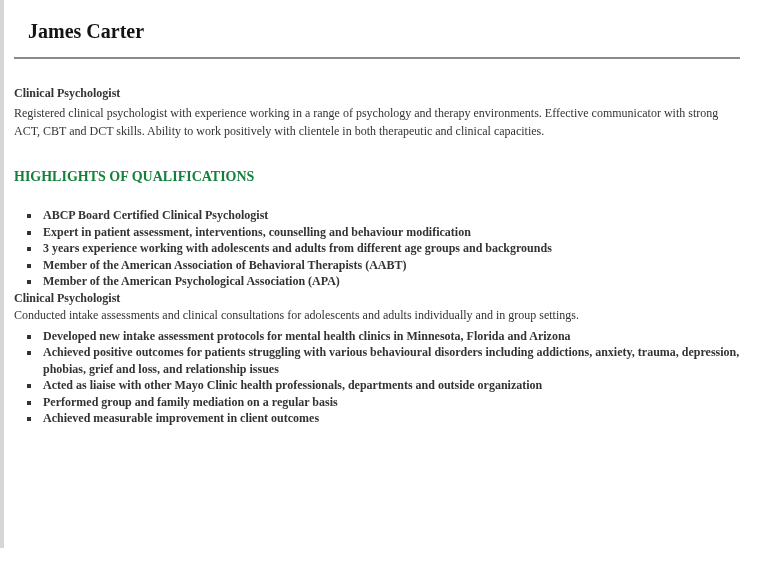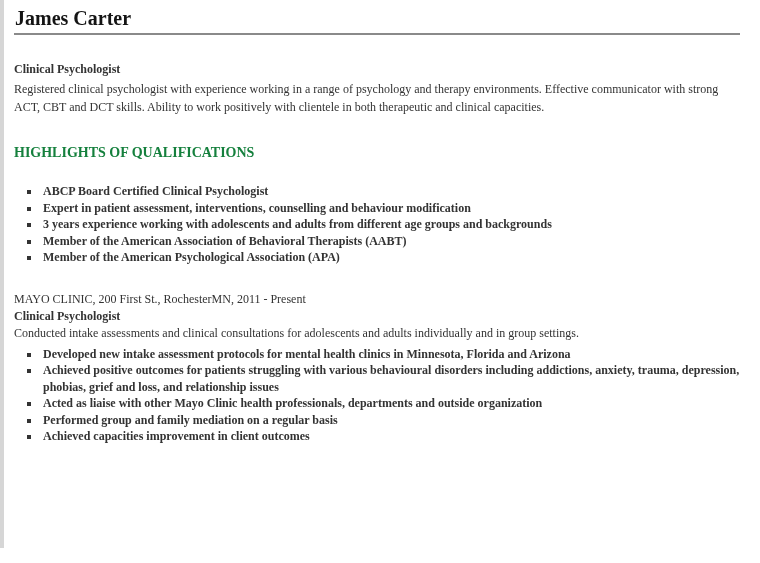--- a/index.html
+++ b/index.html
@@ -14,21 +14,21 @@
   .page-edge {
     position: absolute; left: 0; top: 0;
     width: 4px; height: 548px;
     background: #d6d6d6;
   }
   .page {
     padding: 5px 20px 0 14px;
   }
   .name {
     font-size: 20px; font-weight: bold; color: #141414;
-    margin: 1px; line-height: 24px;
+    margin: 14px; line-height: 24px;
   }
   .name-rule {
     height: 2px; background: #8a8a8a; margin-top: 3px;
   }
   .contact-line {
     font-size: 11px; margin-top: 11px; color: #333333;
     white-space: nowrap;
   }
   .contact-sep { display: inline-block; margin: 0 8px; font-size: 10px; vertical-align: 1px; }
   .summary-title {
@@ -74,25 +74,24 @@
 
   <div class="section-heading">HIGHLIGHTS OF QUALIFICATIONS</div>
   <ul class="bullets">
     <li>ABCP Board Certified Clinical Psychologist</li>
     <li>Expert in patient assessment, interventions, counselling and behaviour modification</li>
     <li>3 years experience working with adolescents and adults from different age groups and backgrounds</li>
     <li>Member of the American Association of Behavioral Therapists (AABT)</li>
     <li>Member of the American Psychological Association (APA)</li>
   </ul>
 
-  <div class="employer-line">MAYO CLINIC, 200 First St., RochesterMN, 2011 - Present</div>
   <div class="job-title">Clinical Psychologist</div>
   <div class="job-summary">Conducted intake assessments and clinical consultations for adolescents and adults individually and in group settings.</div>
   <ul class="bullets tight">
     <li>Developed new intake assessment protocols for mental health clinics in Minnesota, Florida and Arizona</li>
     <li>Achieved positive outcomes for patients struggling with various behavioural disorders including addictions, anxiety, trauma, depression, phobias, grief and loss, and relationship issues</li>
     <li>Acted as liaise with other Mayo Clinic health professionals, departments and outside organization</li>
     <li>Performed group and family mediation on a regular basis</li>
-    <li>Achieved capacities improvement in client outcomes</li>
+    <li>Achieved measurable improvement in client outcomes</li>
   </ul>
 
 
 </div>
 
 </body></html>

